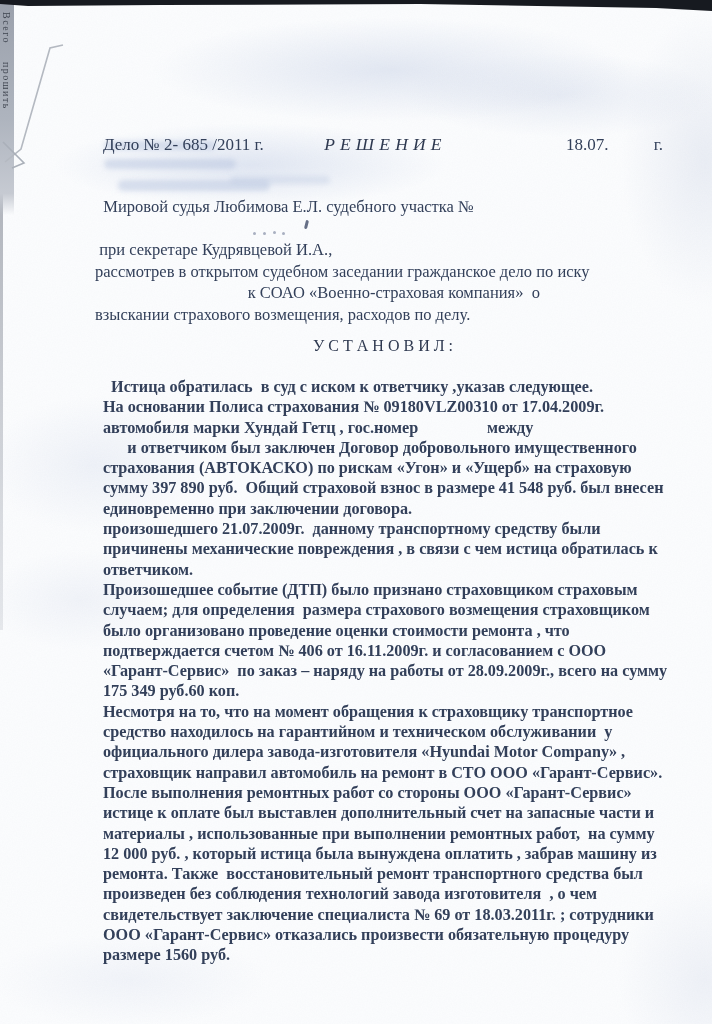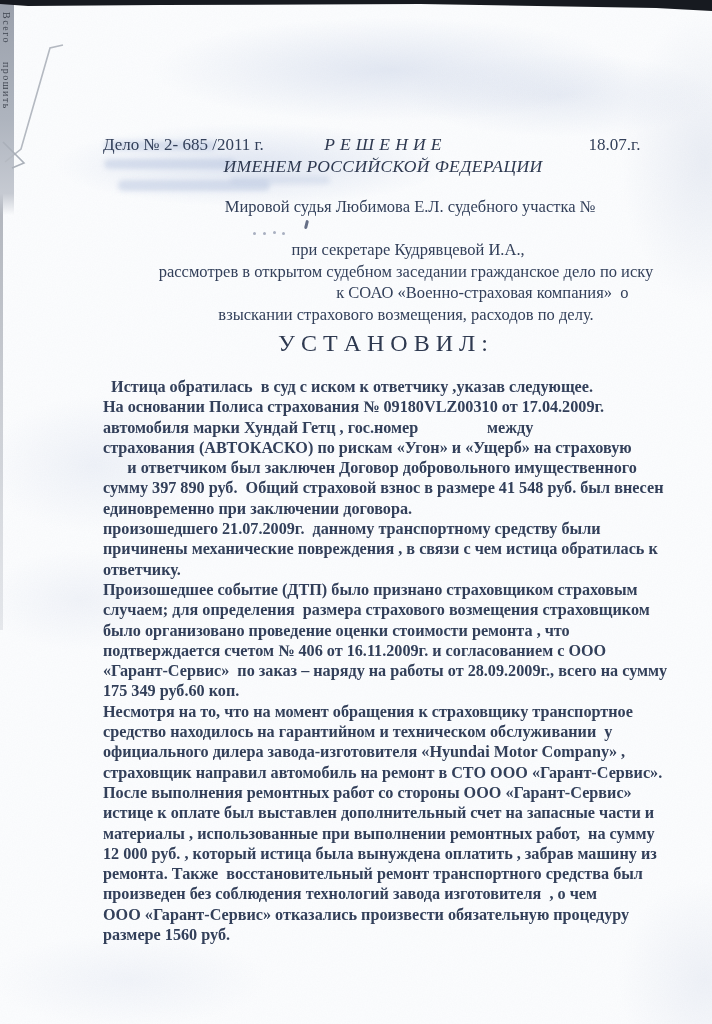--- a/index.html
+++ b/index.html
@@ -27,31 +27,31 @@
   .tline { white-space: pre; }
   .intro-lines .tline { min-height: 21.5px; line-height: 21.5px; font-size: 16.5px; }
   .body-lines  .tline { min-height: 20.3px; line-height: 20.3px; font-size: 16.2px; }
 
   .header-row {
     position: absolute; top: 94px; left: 103px; width: 560px;
     display: flex; justify-content: space-between;
     font-size: 17px;
     margin-top: 41px;
   }
-  .date-wrap { display: flex; width: 97px; justify-content: center; }
+  .date-wrap { display: flex; width: 97px; justify-content: space-between; }
 
   .title-block {
     position: absolute; top: 133px; left: 103px; width: 560px;
     text-align: center; font-size: 17.5px; line-height: 22px;
     letter-spacing: .4px; color: #2e3950; font-style: italic;
   }
-  .intro-lines { position: absolute; top: 196px; left: 116px; width: 580px; text-align: center; }
+  .intro-lines { position: absolute; top: 196px; left: 95px; width: 580px; }
   .section-heading {
-    position: absolute; top: 330px; left: 103px; width: 560px;
-    text-align: center; font-size: 24px; color: #2e3950;
+    position: absolute; top: 337px; left: 103px; width: 560px;
+    text-align: center; font-size: 16px; color: #2e3950;
   }
   .body-lines { position: absolute; top: 377px; left: 103px; width: 580px; font-weight: bold; }
 
   
   .scan-top-edge { position: absolute; top: 0; left: 0; z-index: 5; }
   .left-strip {
     position: absolute; top: 0; left: 0; width: 14px; height: 215px;
     background: linear-gradient(180deg, #9aa0ab 0%, #aeb4be 55%, #c6cad2 90%, rgba(198,202,210,0)); z-index: 3;
   }
   .left-strip-line {
@@ -127,59 +127,59 @@
     <div class="header-row">
       <span>Дело № 2- 685 /2011 г.</span>
       <span class="date-wrap">
         <span>18.07.</span>
         <span>г.</span>
       </span>
     </div>
 
     <div class="title-block">
       <div>Р Е Ш Е Н И Е</div>
-      <div>ИМЕНЕМ  РОССИЙСКОЙ  ФЕДЕРАЦИИ</div>
     </div>
 
     <div class="intro-lines">
         <div class="tline">  Мировой судья Любимова Е.Л. судебного участка №</div>
         <div class="tline"></div>
         <div class="tline"> при секретаре Кудрявцевой И.А.,</div>
         <div class="tline">рассмотрев в открытом судебном заседании гражданское дело по иску</div>
         <div class="tline">                                     к СОАО «Военно-страховая компания»  о</div>
         <div class="tline">взыскании страхового возмещения, расходов по делу.</div>
       </div>
 
     <div class="section-heading">У С Т А Н О В И Л :</div>
 
     <div class="body-lines">
         <div class="tline">  Истица обратилась  в суд с иском к ответчику ,указав следующее.</div>
         <div class="tline">На основании Полиса страхования № 09180VLZ00310 от 17.04.2009г.</div>
         <div class="tline">автомобиля марки Хундай Гетц , гос.номер                 между</div>
+        <div class="tline">      и ответчиком был заключен Договор добровольного имущественного</div>
         <div class="tline">страхования (АВТОКАСКО) по рискам «Угон» и «Ущерб» на страховую</div>
-        <div class="tline">      и ответчиком был заключен Договор добровольного имущественного</div>
         <div class="tline">сумму 397 890 руб.  Общий страховой взнос в размере 41 548 руб. был внесен</div>
         <div class="tline">единовременно при заключении договора.</div>
         <div class="tline">произошедшего 21.07.2009г.  данному транспортному средству были</div>
         <div class="tline">причинены механические повреждения , в связи с чем истица обратилась к</div>
-        <div class="tline">ответчику.</div>
+        <div class="tline">ответчиком.</div>
         <div class="tline">Произошедшее событие (ДТП) было признано страховщиком страховым</div>
         <div class="tline">случаем; для определения  размера страхового возмещения страховщиком</div>
         <div class="tline">было организовано проведение оценки стоимости ремонта , что</div>
         <div class="tline">подтверждается счетом № 406 от 16.11.2009г. и согласованием с ООО</div>
         <div class="tline">«Гарант-Сервис»  по заказ – наряду на работы от 28.09.2009г., всего на сумму</div>
         <div class="tline">175 349 руб.60 коп.</div>
         <div class="tline">Несмотря на то, что на момент обращения к страховщику транспортное</div>
         <div class="tline">средство находилось на гарантийном и техническом обслуживании  у</div>
         <div class="tline">официального дилера завода-изготовителя «Hyundai Motor Company» ,</div>
         <div class="tline">страховщик направил автомобиль на ремонт в СТО ООО «Гарант-Сервис».</div>
         <div class="tline">После выполнения ремонтных работ со стороны ООО «Гарант-Сервис»</div>
         <div class="tline">истице к оплате был выставлен дополнительный счет на запасные части и</div>
         <div class="tline">материалы , использованные при выполнении ремонтных работ,  на сумму</div>
         <div class="tline">12 000 руб. , который истица была вынуждена оплатить , забрав машину из</div>
         <div class="tline">ремонта. Также  восстановительный ремонт транспортного средства был</div>
         <div class="tline">произведен без соблюдения технологий завода изготовителя  , о чем</div>
+        <div class="tline">свидетельствует заключение специалиста № 69 от 18.03.2011г. ; сотрудники</div>
         <div class="tline">ООО «Гарант-Сервис» отказались произвести обязательную процедуру</div>
         <div class="tline">размере 1560 руб.</div>
       </div>
 
   </div>
 </div>
 
 </body></html>

